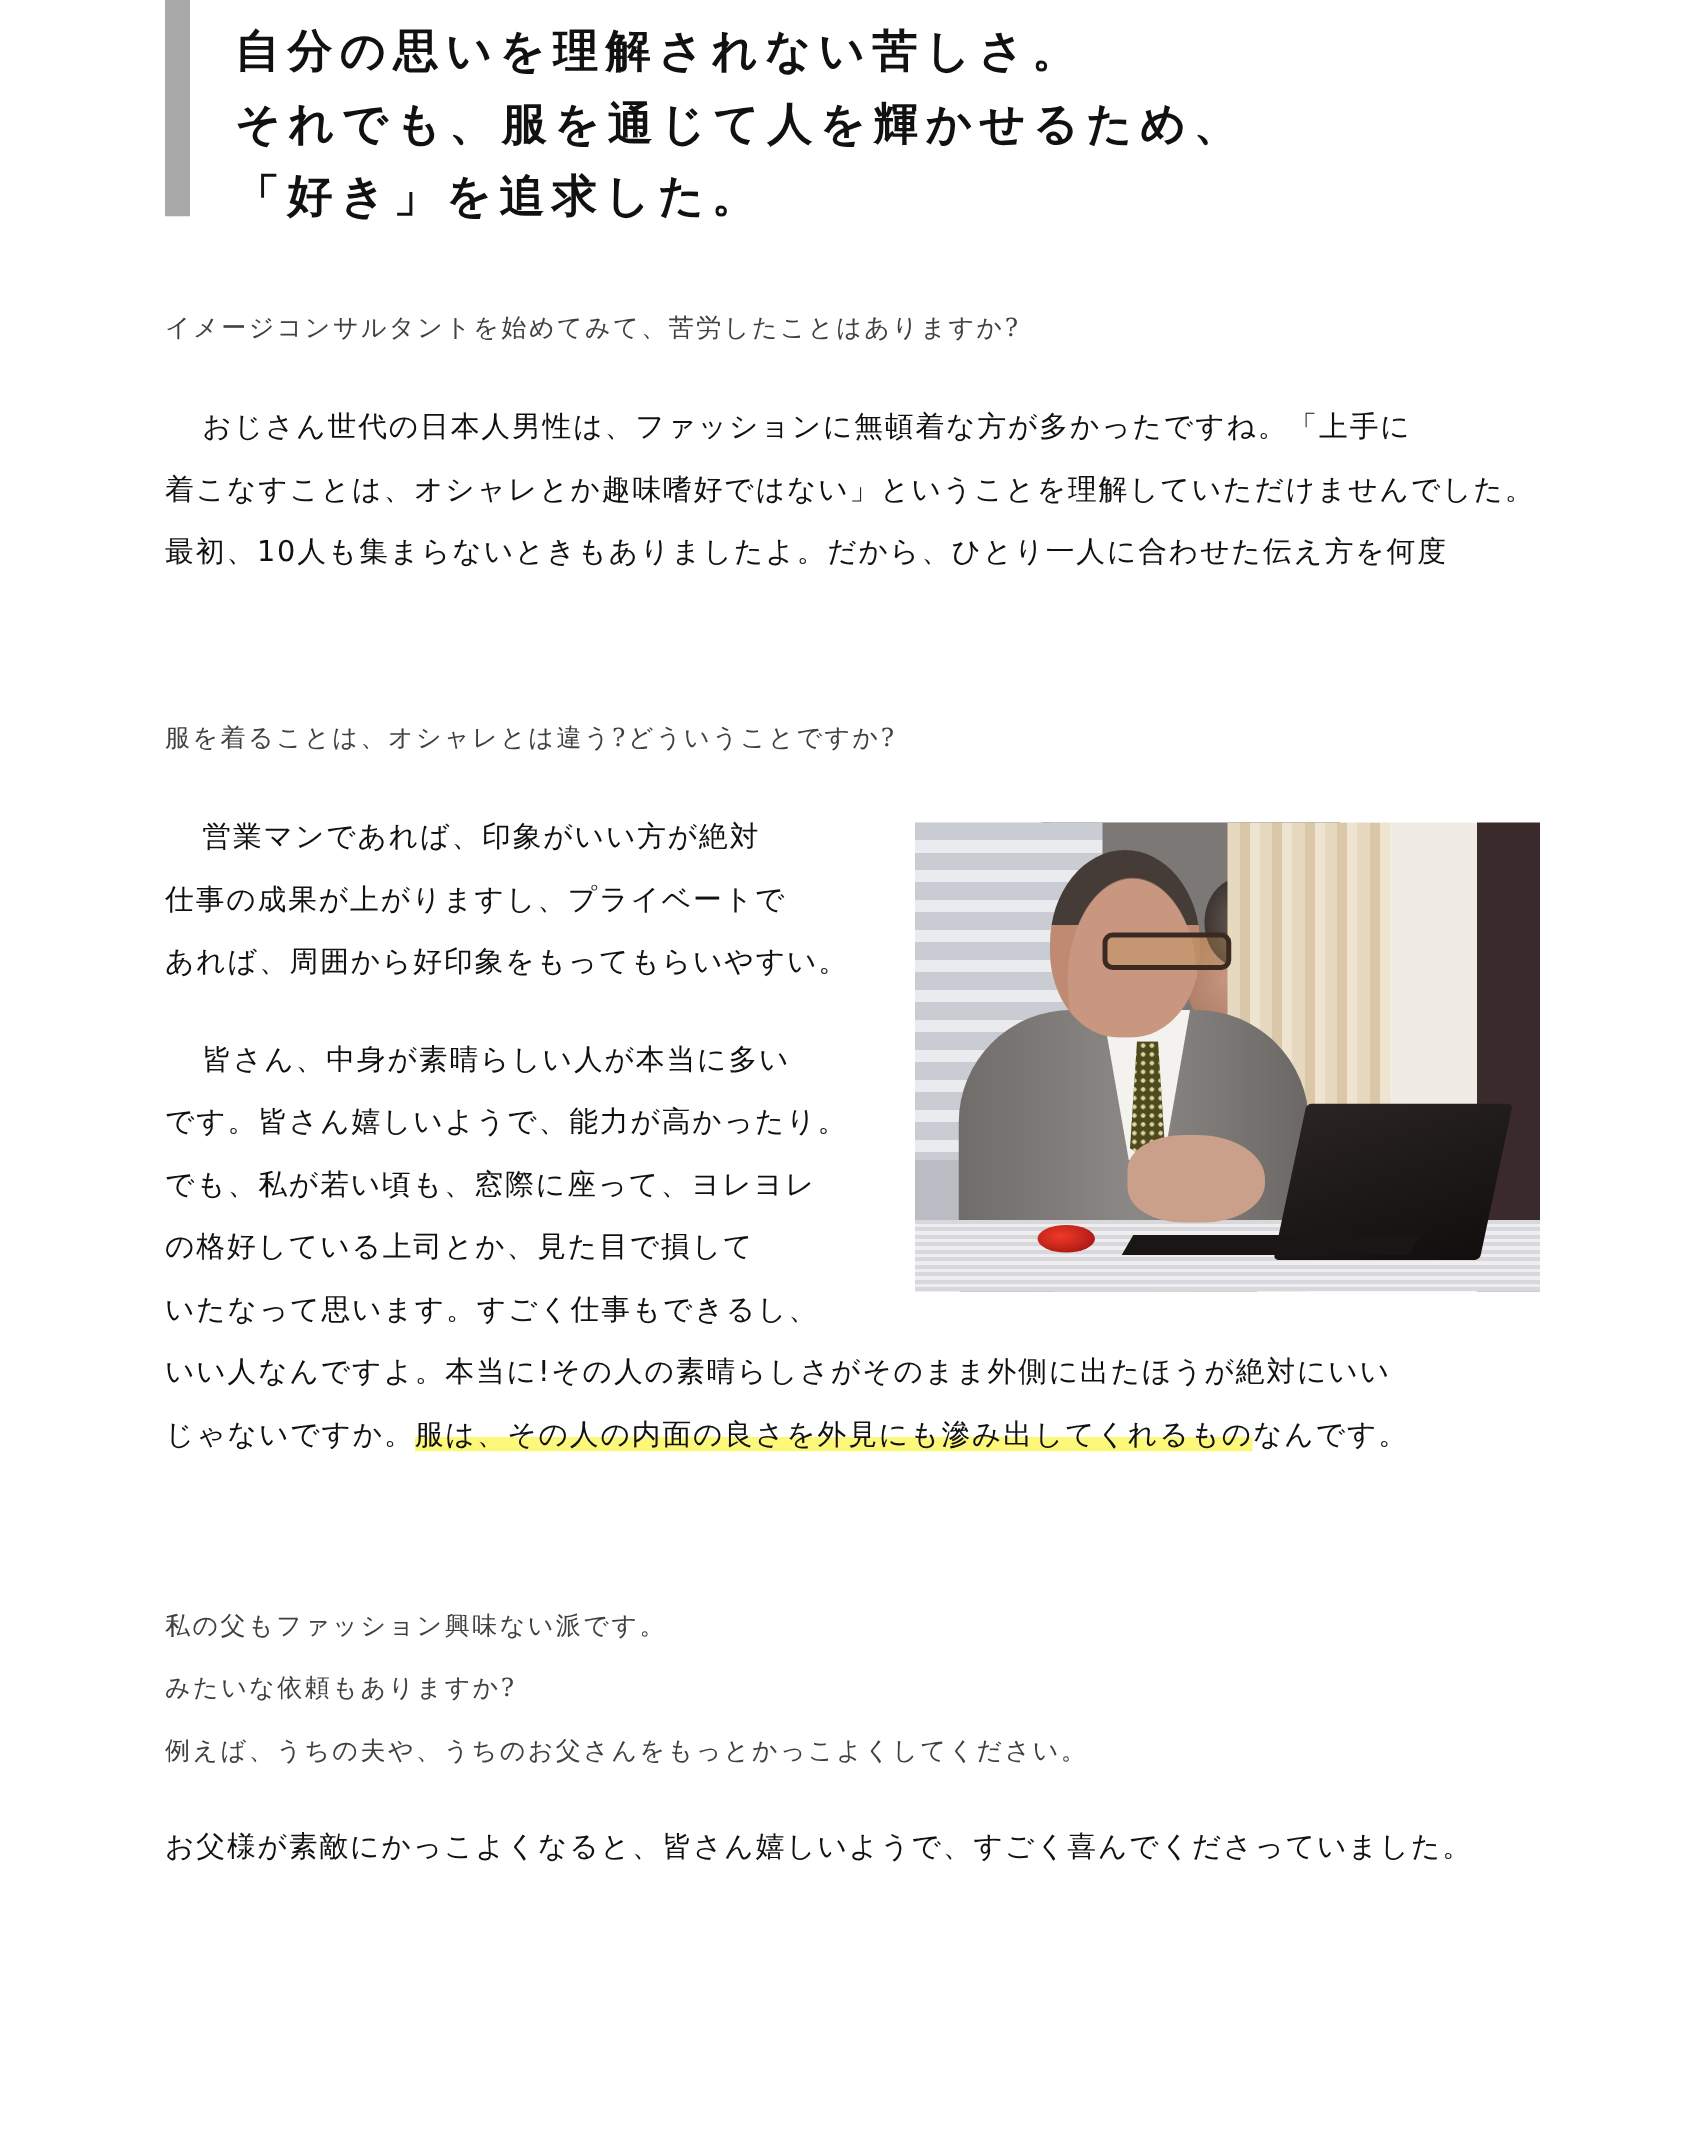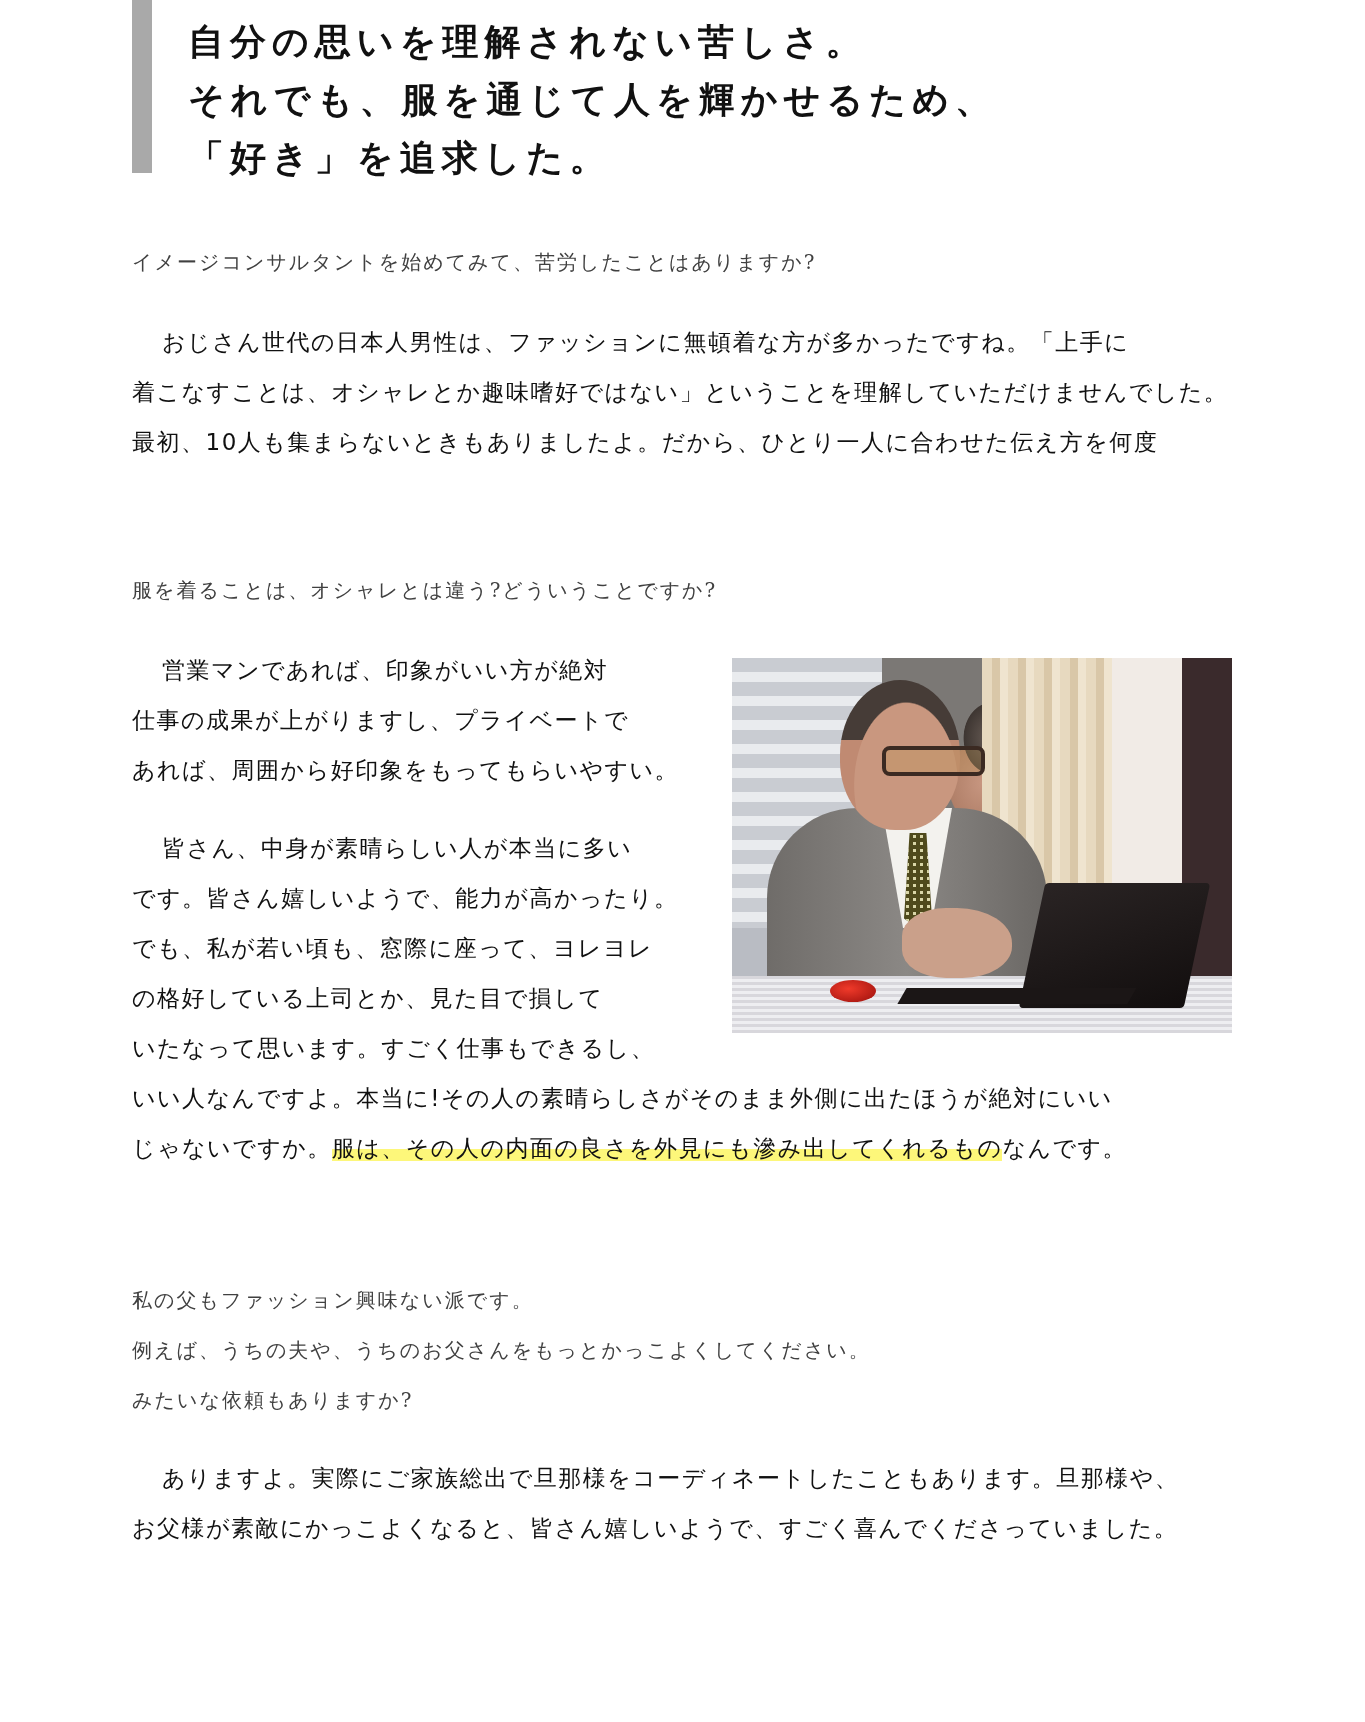--- a/index.html
+++ b/index.html
@@ -123,21 +123,20 @@
       <span class="line">でも、私が若い頃も、窓際に座って、ヨレヨレ</span>
       <span class="line">の格好している上司とか、見た目で損して</span>
       <span class="line">いたなって思います。すごく仕事もできるし、</span>
       <span class="line">いい人なんですよ。本当に!その人の素晴らしさがそのまま外側に出たほうが絶対にいい</span>
       <span class="line"><span>じゃないですか。</span><span class="mark">服は、その人の内面の良さを外見にも滲み出してくれるもの</span><span>なんです。</span></span>
     </p>
   </div>
 
   <h3 class="q q3">
     <span class="line">私の父もファッション興味ない派です。</span>
+    <span class="line">みたいな依頼もありますか?</span>
     <span class="line">例えば、うちの夫や、うちのお父さんをもっとかっこよくしてください。</span>
-    <span class="line">みたいな依頼もありますか?</span>
   </h3>
   <p class="p p4">
-    <span class="line first">ありますよ。実際にご家族総出で旦那様をコーディネートしたこともあります。旦那様や、</span>
     <span class="line">お父様が素敵にかっこよくなると、皆さん嬉しいようで、すごく喜んでくださっていました。</span>
   </p>
 
 </div>
 
 </body></html>

